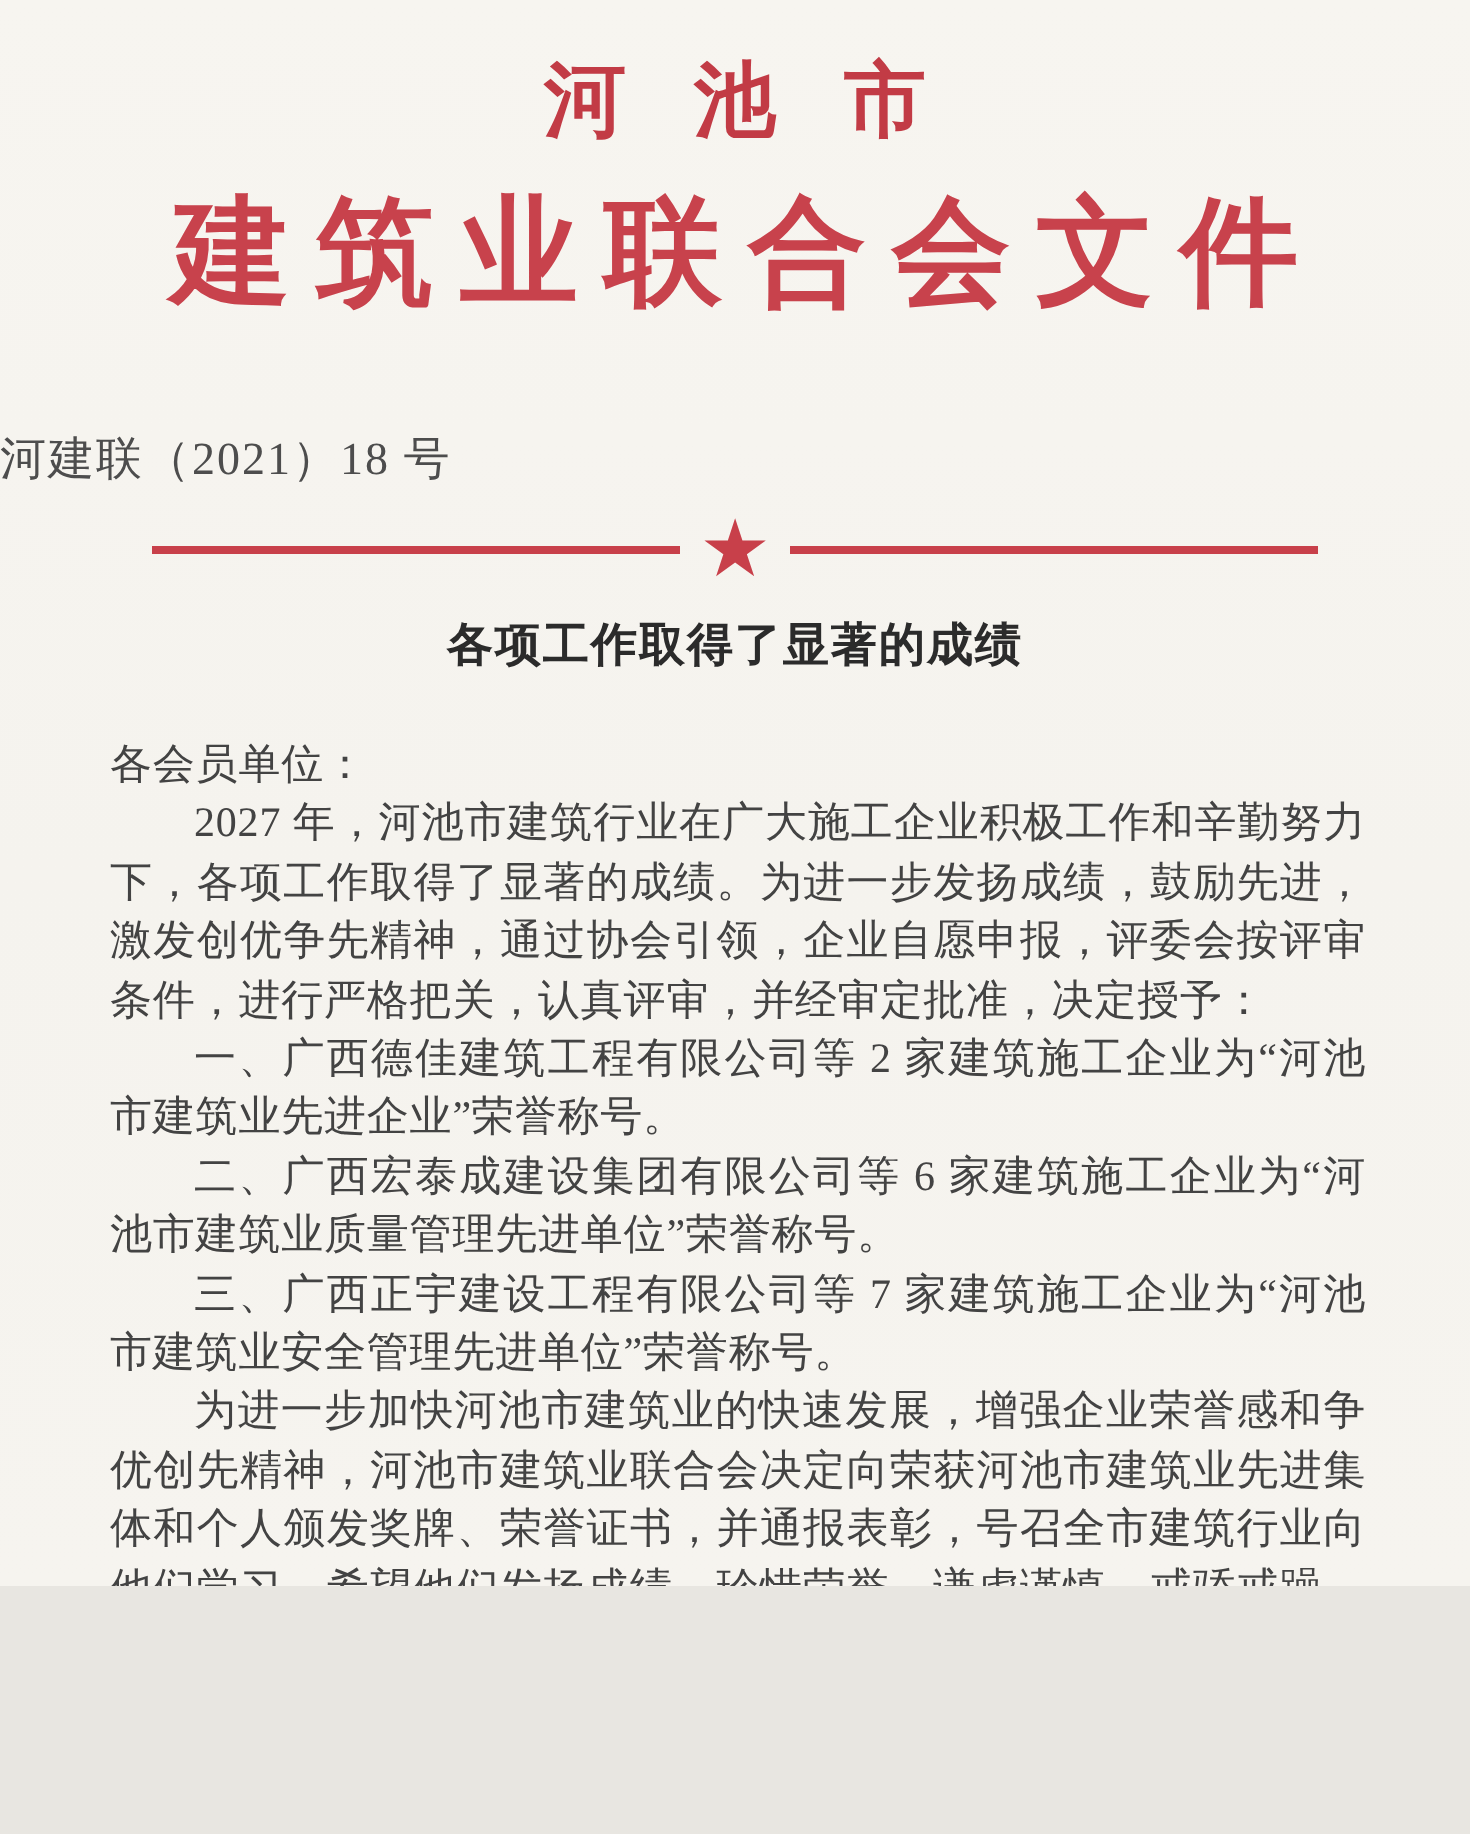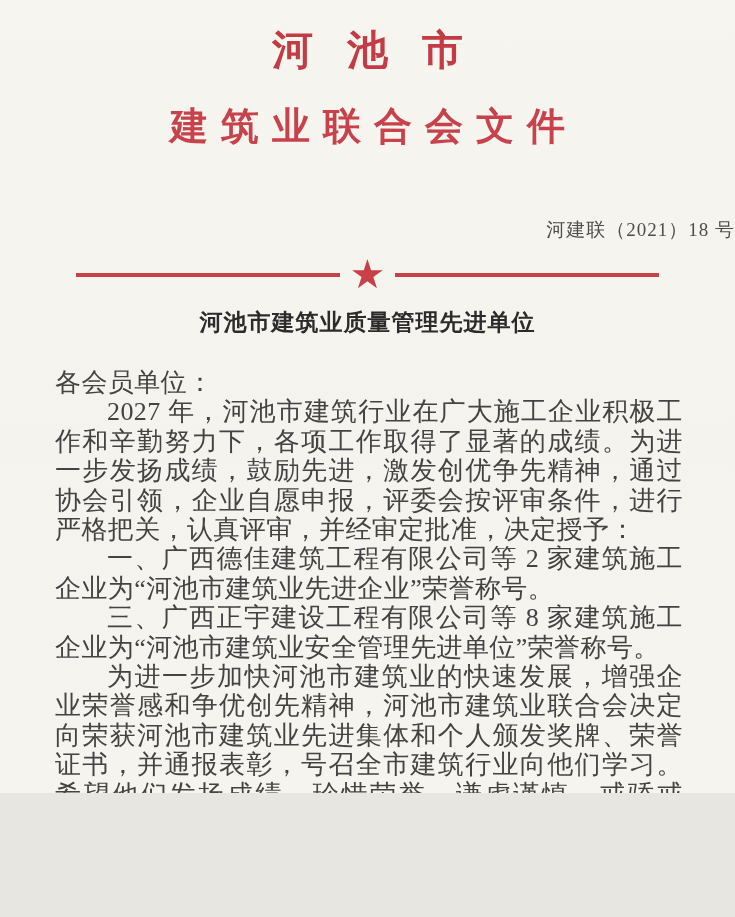--- a/index.html
+++ b/index.html
@@ -23,31 +23,31 @@
     margin-top: 28px;
     font-size: 41px;
     font-weight: bold;
     color: #c23b45;
     letter-spacing: 34px;
     margin-left: 34px; 
     line-height: 44px;
   }
   .org {
     margin-top: 18px;
-    font-size: 38px;
+    font-size: 59px;
     font-weight: bold;
     color: #c8424c;
     letter-spacing: 13px;
     margin-left: 13px;
     line-height: 72px;
   }
   .doc-number {
     margin-top: 56px;
-    text-align: right;
-    font-size: 19px;
+    text-align: left;
+    font-size: 23px;
     color: #4d4d4d;
     letter-spacing: 1px;
     line-height: 24px;
   }
   
   .divider {
     display: flex;
     align-items: center;
     margin: 14px 76px 0 76px;
     height: 38px;
@@ -69,21 +69,21 @@
     text-align: center;
     font-weight: bold;
     color: #2b2b2b;
     font-size: 23px;
     line-height: 41px;
     letter-spacing: 1px;
   }
   
   .body {
     margin: 25px 52px 0 55px;
-    font-size: 26px;
+    font-size: 21px;
     color: #434343;
     line-height: 29.4px;
     text-align: justify;
     text-justify: inter-ideograph;
     letter-spacing: 0.4px;
   }
   .body p { margin: 0; }
   .body p.para { text-indent: 2em; }
 </style>
 </head>
@@ -98,24 +98,25 @@
 
   <div class="doc-number">河建联（2021）18 号</div>
 
   <div class="divider">
     <span class="rule"></span>
     <span class="star">★</span>
     <span class="rule"></span>
   </div>
 
   <h1 class="title">
-    <div>河池市建筑业质量管理先进单位</div>
+    <div>各项工作取得了显著的成绩</div>
   </h1>
 
   <main class="body">
     <p class="salutation">各会员单位：</p>
     <p class="para">2027 年，河池市建筑行业在广大施工企业积极工作和辛勤努力下，各项工作取得了显著的成绩。为进一步发扬成绩，鼓励先进，激发创优争先精神，通过协会引领，企业自愿申报，评委会按评审条件，进行严格把关，认真评审，并经审定批准，决定授予：</p>
     <p class="para">一、广西德佳建筑工程有限公司等 2 家建筑施工企业为“河池市建筑业先进企业”荣誉称号。</p>
-    <p class="para">三、广西正宇建设工程有限公司等 8 家建筑施工企业为“河池市建筑业安全管理先进单位”荣誉称号。</p>
+    <p class="para">二、广西宏泰成建设集团有限公司等 6 家建筑施工企业为“河池市建筑业质量管理先进单位”荣誉称号。</p>
+    <p class="para">三、广西正宇建设工程有限公司等 7 家建筑施工企业为“河池市建筑业安全管理先进单位”荣誉称号。</p>
     <p class="para">为进一步加快河池市建筑业的快速发展，增强企业荣誉感和争优创先精神，河池市建筑业联合会决定向荣获河池市建筑业先进集体和个人颁发奖牌、荣誉证书，并通报表彰，号召全市建筑行业向他们学习。希望他们发扬成绩，珍惜荣誉，谦虚谨慎，戒骄戒躁，再接再厉，奋发进取，再创佳绩。在新的时期、新的年代为河池市建筑业作出更大贡献。</p>
   </main>
 
 </div>
 
 </body></html>

